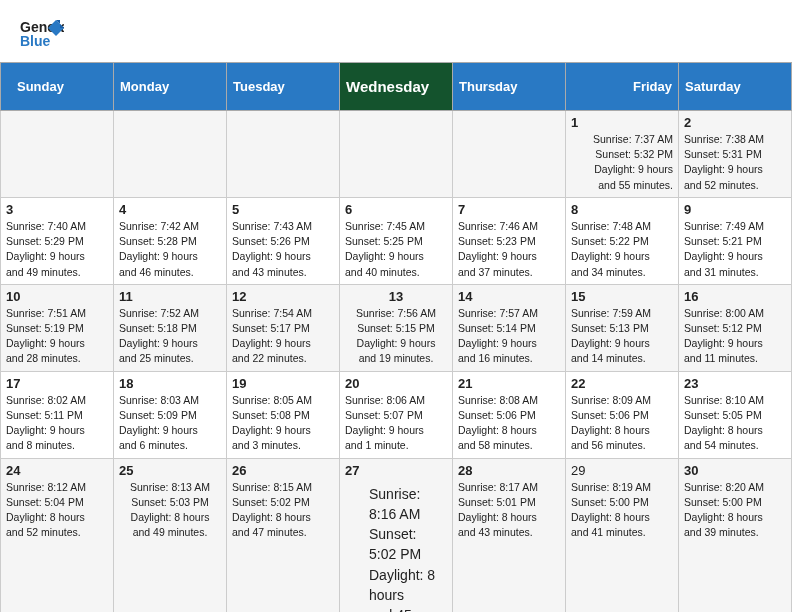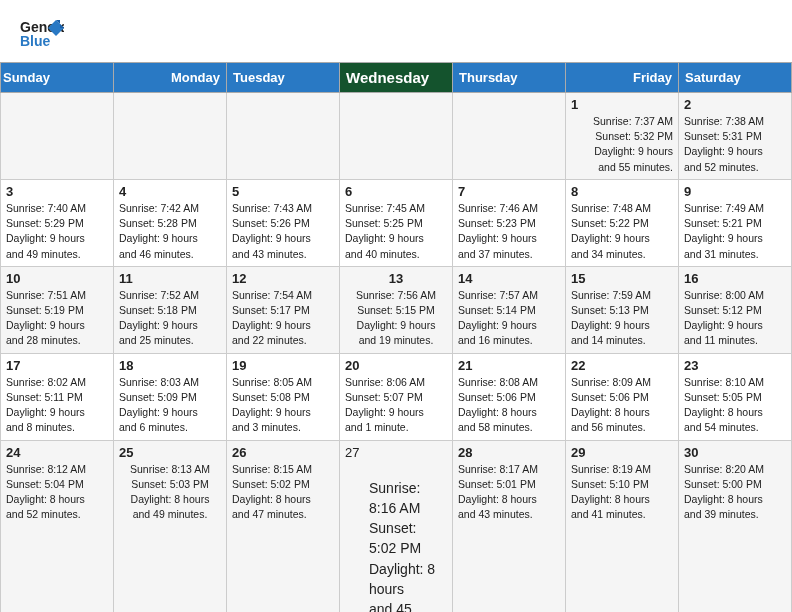--- a/index.html
+++ b/index.html
@@ -19,22 +19,22 @@
   </div>
   <div style="text-align:right;">
     <div style="font-size:36px; color:#222; font-weight:normal; font-family:Arial;"></div>
     <div style="font-size:15px; color:#555; font-family:Arial;"></div>
   </div>
 </div>
 
 <table style="width:100%; border-collapse:collapse; table-layout:fixed;">
   <thead>
     <tr>
-    <th style="background: rgb(41, 121, 196); color: rgb(255, 255, 255); font-size: 13px; font-weight: bold; padding: 2px; text-align: left; border: 1px solid rgb(170, 170, 170);">Sunday</th>
-        <th style="background: rgb(41, 121, 196); color: rgb(255, 255, 255); font-size: 13px; font-weight: bold; padding: 6px; text-align: right; border: 1px solid rgb(170, 170, 170);">Monday</th>
+    <th style="background: rgb(41, 121, 196); color: rgb(255, 255, 255); font-size: 13px; font-weight: bold; padding: 16px; text-align: left; border: 1px solid rgb(170, 170, 170);">Sunday</th>
+        <th style="background: rgb(41, 121, 196); color: rgb(255, 255, 255); font-size: 13px; font-weight: bold; padding: 6px; text-align: left; border: 1px solid rgb(170, 170, 170);">Monday</th>
         <th style="background: rgb(41, 121, 196); color: rgb(255, 255, 255); font-size: 13px; font-weight: bold; padding: 6px; text-align: left; border: 1px solid rgb(170, 170, 170);">Tuesday</th>
         <th style="background: #14532d; color: rgb(255, 255, 255); font-size: 15px; font-weight: bold; padding: 6px; text-align: left; border: 1px solid rgb(170, 170, 170);">Wednesday</th>
         <th style="background: rgb(41, 121, 196); color: rgb(255, 255, 255); font-size: 13px; font-weight: bold; padding: 6px; text-align: left; border: 1px solid rgb(170, 170, 170); margin-top: 47px;">Thursday</th>
         <th style="background: rgb(41, 121, 196); color: rgb(255, 255, 255); font-size: 13px; font-weight: bold; padding: 6px; text-align: right; border: 1px solid rgb(170, 170, 170);">Friday</th>
         <th style="background: rgb(41, 121, 196); color: rgb(255, 255, 255); font-size: 13px; font-weight: bold; padding: 6px; text-align: left; border: 1px solid rgb(170, 170, 170);">Saturday</th>
       </tr>
   </thead>
   <tbody id="cal-body">
   <tr>
         <td style="vertical-align: top; border: 1px solid rgb(204, 204, 204); padding: 4px 5px; font-size: 10.5px; color: rgb(34, 34, 34); width: 14.2857%; background: rgb(245, 245, 245);"></td>
@@ -226,37 +226,37 @@
 and 49 minutes.</div>
         </td>
         <td style="vertical-align: top; border: 1px solid rgb(204, 204, 204); padding: 4px 5px; font-size: 10.5px; color: rgb(34, 34, 34); width: 14.2857%; background: rgb(245, 245, 245);">
           <span style="font-size: 13px; font-weight: bold; display: block; margin-bottom: 2px;">26</span>
           <div style="font-size: 10.5px; line-height: 1.45; color: rgb(34, 34, 34); white-space: pre-line;">Sunrise: 8:15 AM
 Sunset: 5:02 PM
 Daylight: 8 hours
 and 47 minutes.</div>
         </td>
         <td style="vertical-align: top; border: 1px solid rgb(204, 204, 204); padding: 4px 5px; font-size: 10.5px; color: rgb(34, 34, 34); width: 14.2857%; background: rgb(245, 245, 245);">
-          <span style="font-size: 13px; font-weight: normal; display: block; margin-bottom: 18px;">27</span>
+          <span style="font-size: 13px; font-weight: bold; display: block; margin-bottom: 6px;">27</span>
           <div style="font-size: 14px; line-height: 1.45; color: rgb(34, 34, 34); white-space: pre-line; margin-left: 24px;">Sunrise: 8:16 AM
 Sunset: 5:02 PM
 Daylight: 8 hours
 and 45 minutes.</div>
         </td>
         <td style="vertical-align: top; border: 1px solid rgb(204, 204, 204); padding: 4px 5px; font-size: 10.5px; color: rgb(34, 34, 34); width: 14.2857%; background: rgb(245, 245, 245);">
           <span style="font-size: 13px; font-weight: bold; display: block; margin-bottom: 2px;">28</span>
           <div style="font-size: 10.5px; line-height: 1.45; color: rgb(34, 34, 34); white-space: pre-line;">Sunrise: 8:17 AM
 Sunset: 5:01 PM
 Daylight: 8 hours
 and 43 minutes.</div>
         </td>
         <td style="vertical-align: top; border: 1px solid rgb(204, 204, 204); padding: 4px 5px; font-size: 10.5px; color: rgb(34, 34, 34); width: 14.2857%; background: rgb(245, 245, 245);">
-          <span style="font-size: 13px; font-weight: bold; display: block; margin-bottom: 2px;">29</span>
+          <span style="font-size: 13px; font-weight: normal; display: block; margin-bottom: 2px;">29</span>
           <div style="font-size: 10.5px; line-height: 1.45; color: rgb(34, 34, 34); white-space: pre-line;">Sunrise: 8:19 AM
-Sunset: 5:10 PM
+Sunset: 5:00 PM
 Daylight: 8 hours
 and 41 minutes.</div>
         </td>
         <td style="vertical-align: top; border: 1px solid rgb(204, 204, 204); padding: 4px 5px; font-size: 10.5px; color: rgb(34, 34, 34); width: 14.2857%; background: rgb(245, 245, 245);">
           <span style="font-size: 13px; font-weight: bold; display: block; margin-bottom: 2px;">30</span>
           <div style="font-size: 10.5px; line-height: 1.45; color: rgb(34, 34, 34); white-space: pre-line;">Sunrise: 8:20 AM
 Sunset: 5:00 PM
 Daylight: 8 hours
 and 39 minutes.</div>
         </td>

